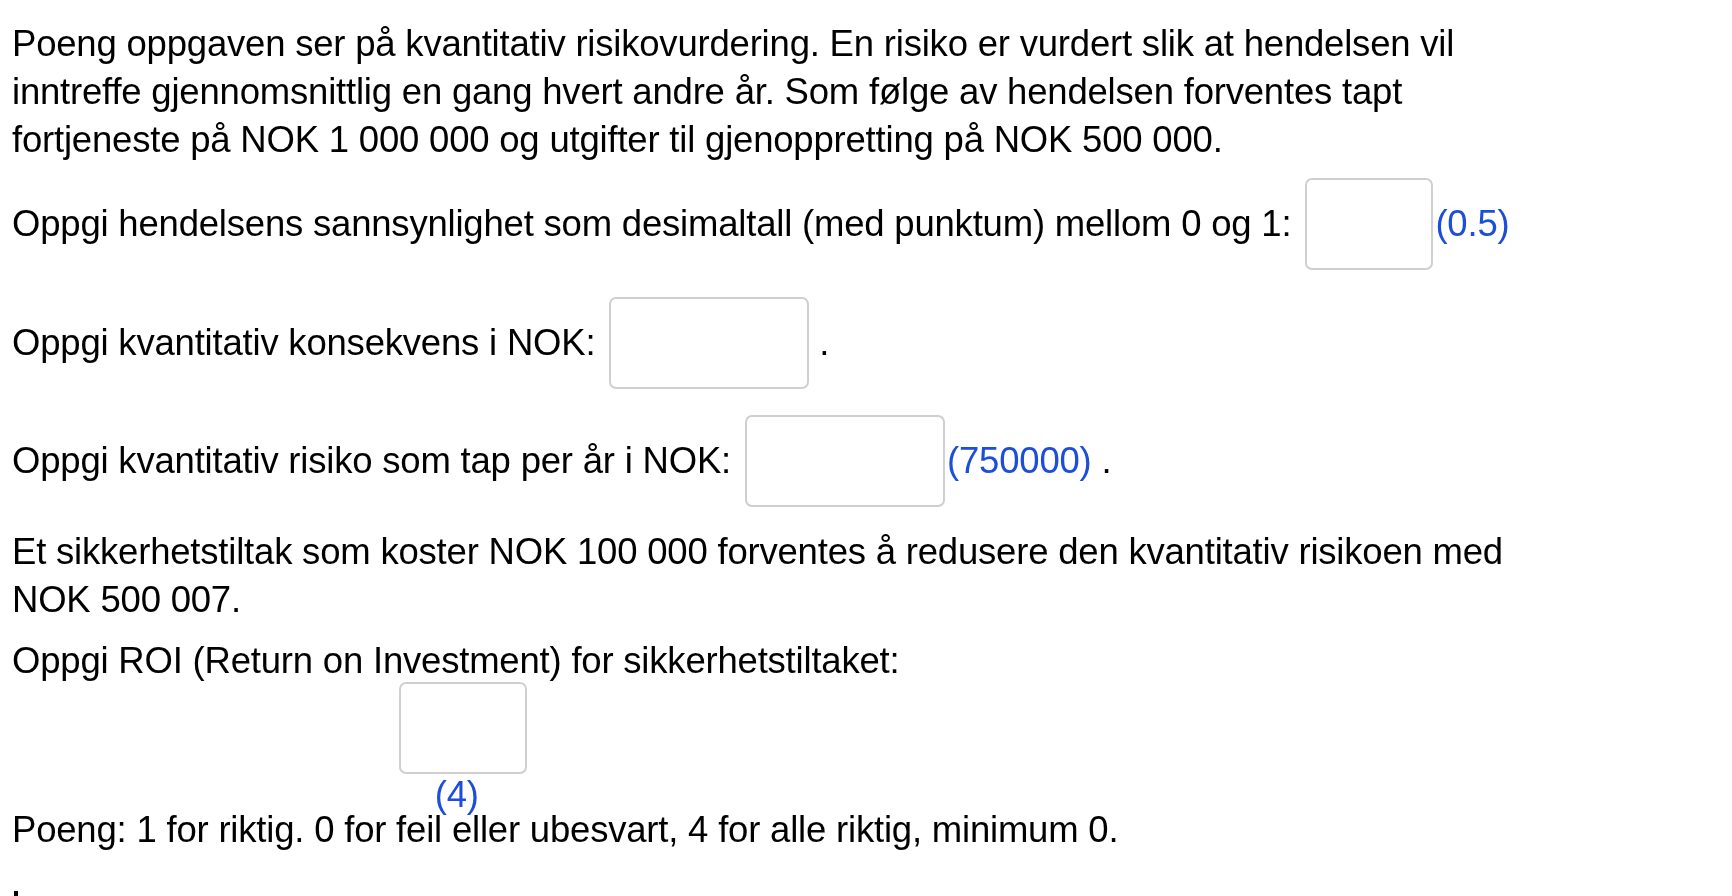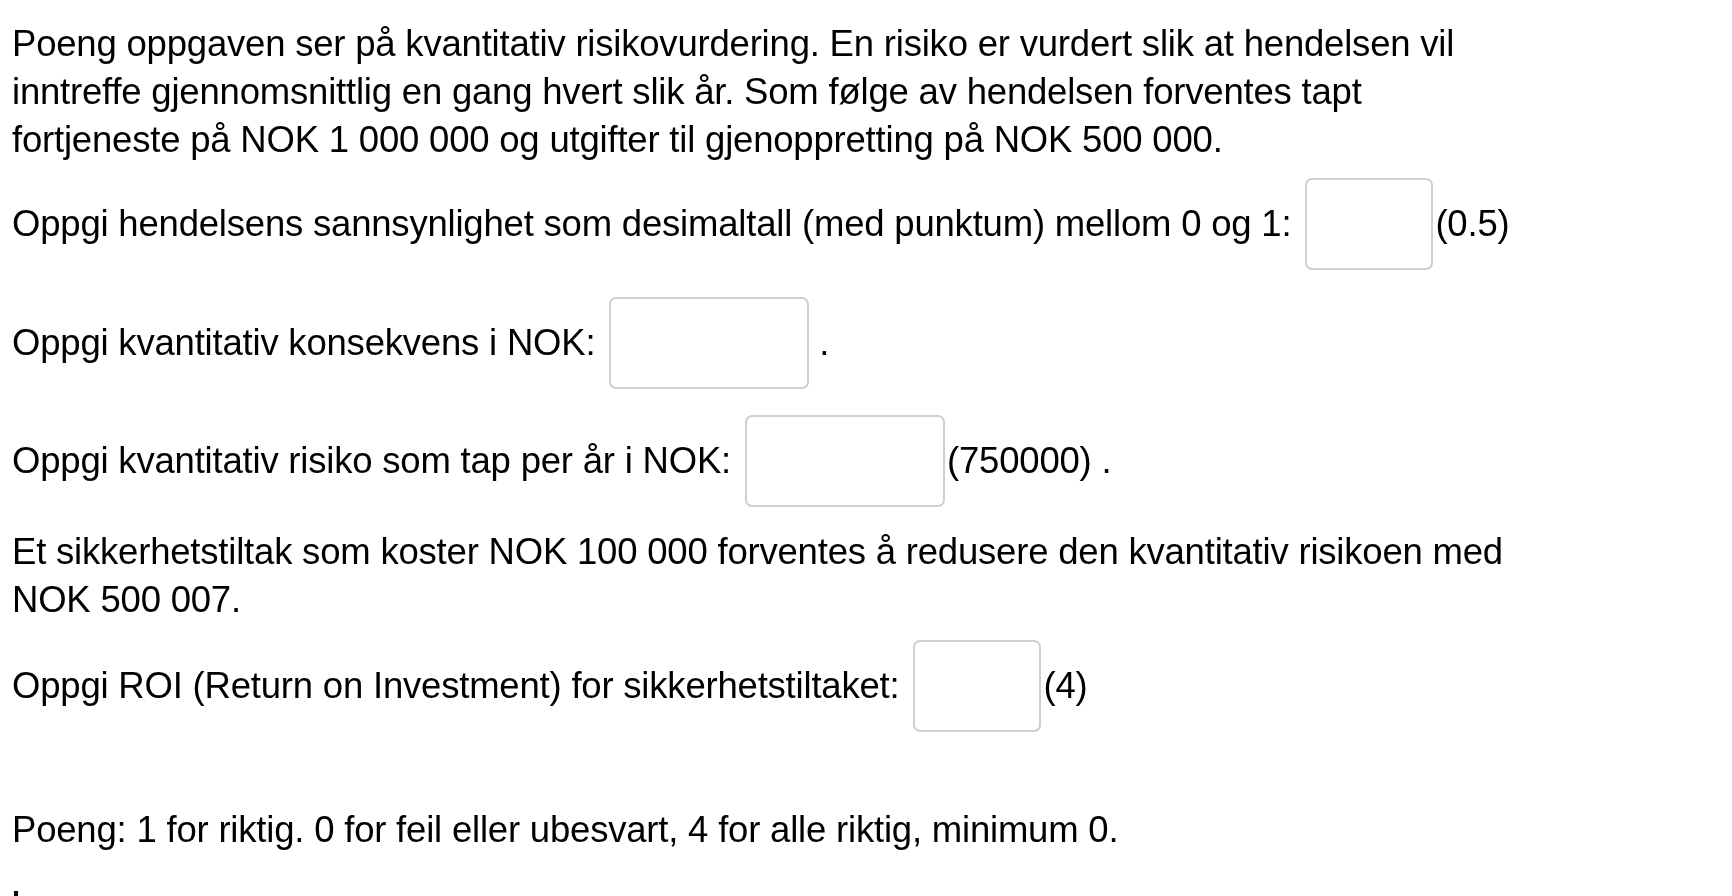--- a/index.html
+++ b/index.html
@@ -38,41 +38,41 @@
       border: 2.5px solid #cfcfcf;
       border-radius: 7px;
       background: #ffffff;
       margin-left: 14px;
       outline: none;
       font-family: "Liberation Sans", sans-serif;
       font-size: 34px;
       padding: 0 8px;
     }
     .feedback {
-      color: #000000;
+      color: #1d4ed8;
       margin-left: 2px;
     }
     .trail {
       margin-left: 10px;
     }
     .cursor-dot {
       position: absolute;
       left: 14px;
       top: 891px;
       width: 4px;
       height: 5px;
       background: #000;
     }
   </style>
 </head>
 <body>
 
 <div class="para" style="top:20px;">
   <div>Poeng oppgaven ser på kvantitativ risikovurdering. En risiko er vurdert slik at hendelsen vil</div>
-  <div>inntreffe gjennomsnittlig en gang hvert slik år.  Som følge av hendelsen forventes tapt</div>
+  <div>inntreffe gjennomsnittlig en gang hvert andre år.  Som følge av hendelsen forventes tapt</div>
   <div>fortjeneste på NOK 1 000 000  og utgifter til gjenoppretting på NOK 500 000.</div>
 </div>
 
 <div class="row" style="top:178px;">
   <span>Oppgi hendelsens sannsynlighet som desimaltall (med punktum) mellom 0 og 1:</span>
   <input class="answer-box" style="width: 128px;" type="text" value="">
   <span class="feedback">(0.5)</span>
 </div>
 
 <div class="row" style="top:297px;">
@@ -86,21 +86,21 @@
   <input class="answer-box" style="width: 200px;" type="text" value="">
   <span class="feedback">(750000)</span>
   <span class="trail">.</span>
 </div>
 
 <div class="para" style="top:528px;">
   <div>Et sikkerhetstiltak som koster NOK 100 000 forventes å redusere den kvantitativ risikoen med</div>
   <div>NOK 500 007.</div>
 </div>
 
-<div class="row" style="top:640px;">
+<div class="row" style="top:640px;flex-direction:column;">
   <span>Oppgi ROI (Return on Investment) for sikkerhetstiltaket:</span>
   <input class="answer-box" style="width: 128px;" type="text" value="">
   <span class="feedback">(4)</span>
 </div>
 
 <div class="para" style="top:806px;">
   <div>Poeng: 1 for riktig. 0 for feil eller ubesvart, 4 for alle riktig, minimum 0.</div>
 </div>
 
 <div class="cursor-dot"></div>

